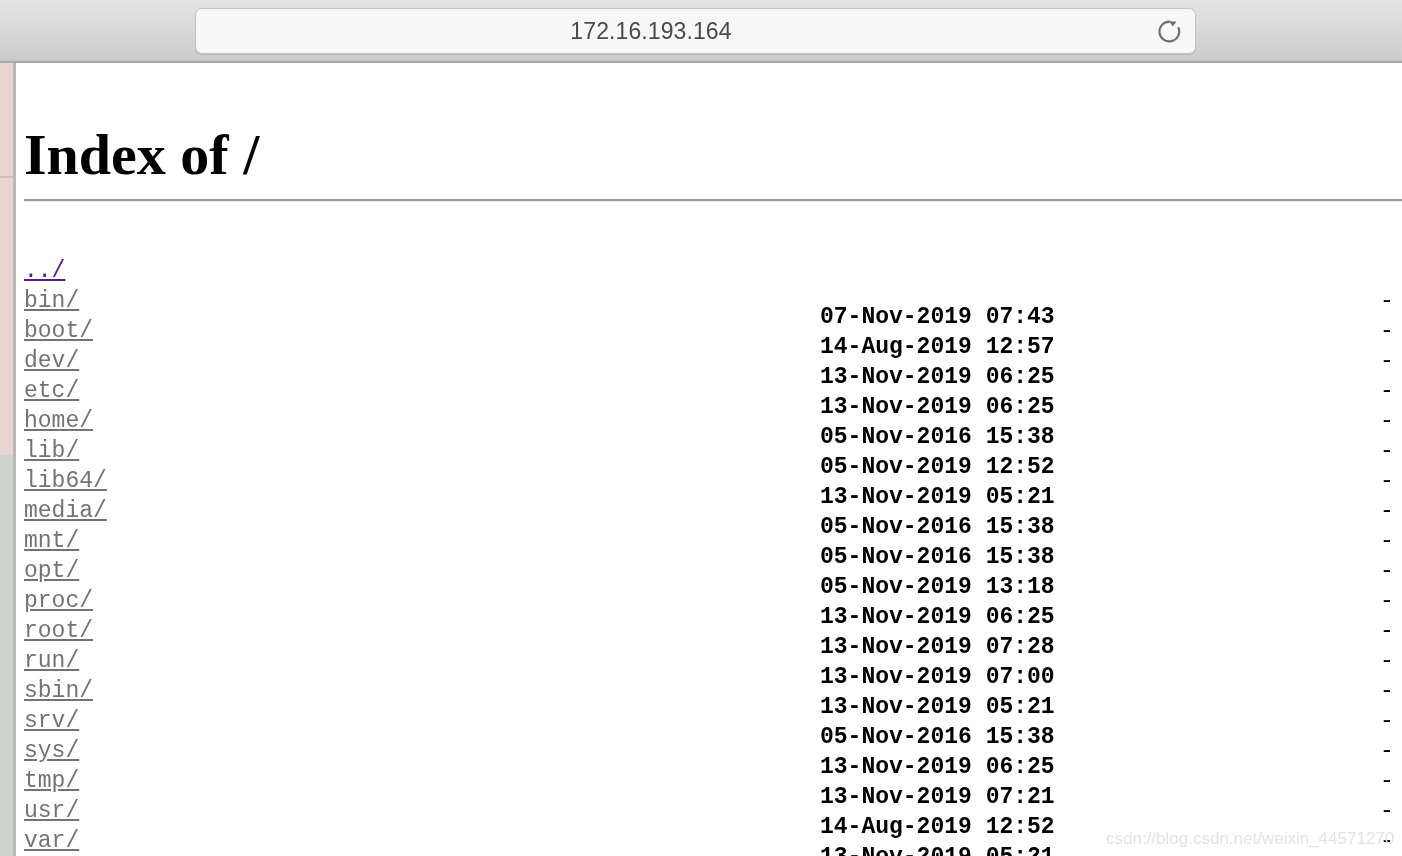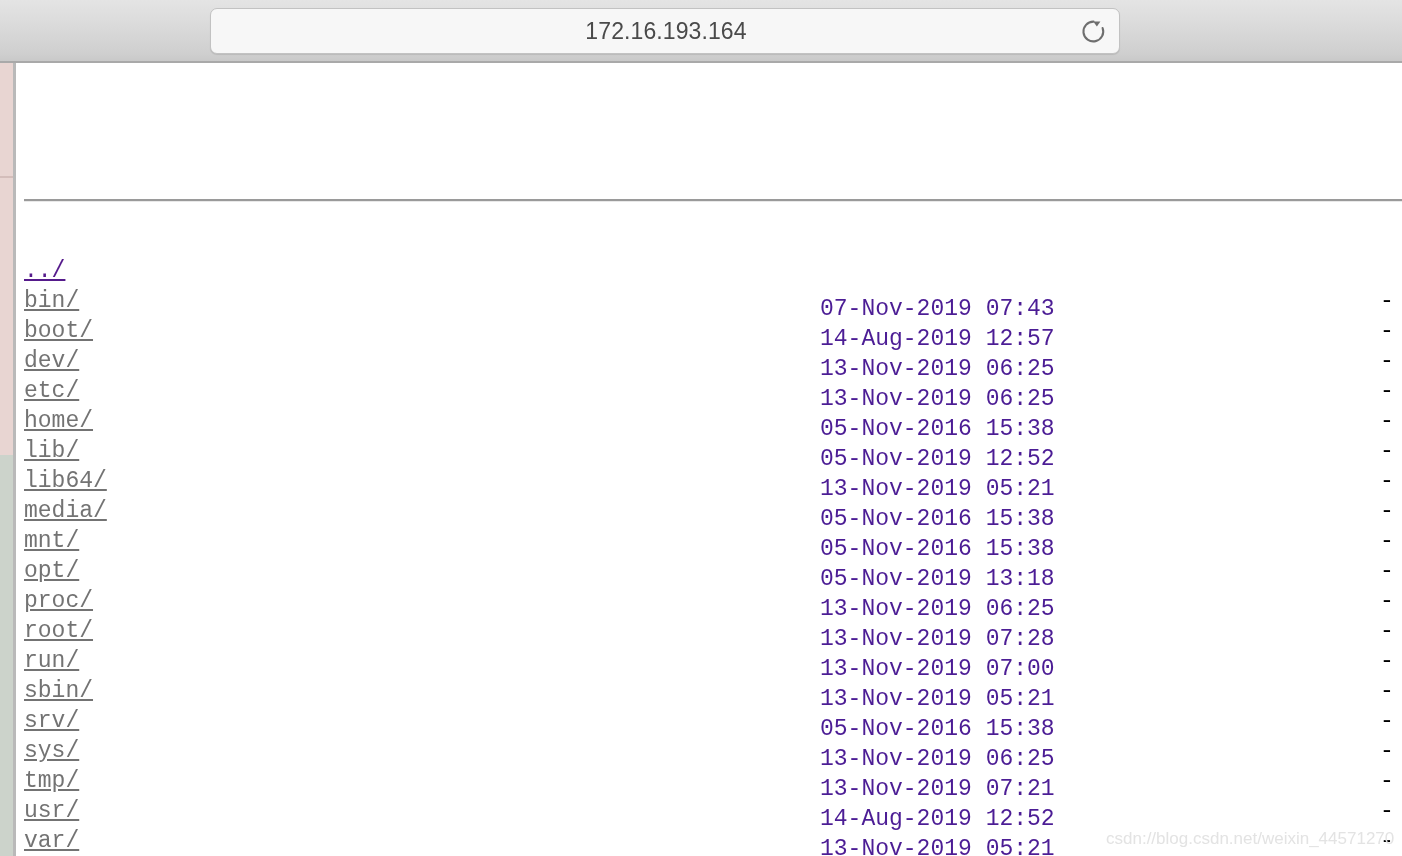--- a/index.html
+++ b/index.html
@@ -22,23 +22,23 @@
     top: 0;
     width: 1402px;
     height: 63px;
     background: linear-gradient(to bottom, #e4e4e4 0%, #dcdcdc 35%, #cfcfcf 88%, #c9c9c9 100%);
     border-bottom: 2px solid #a9a9a9;
     box-sizing: border-box;
   }
 
   #url-bar {
     position: absolute;
-    left: 210px;
+    left: 195px;
     top: 8px;
-    width: 910px;
+    width: 1001px;
     height: 46px;
     background: #f7f7f7;
     border: 1px solid #c2c2c2;
     border-radius: 7px;
     box-shadow: 0 1px 1px rgba(0,0,0,0.10);
     box-sizing: border-box;
   }
 
   #url-text {
     position: absolute;
@@ -157,22 +157,23 @@
     text-decoration: underline;
     cursor: pointer;
   }
   .entry-name.visited {
     color: #551a8b;
   }
 
   .entry-date {
     position: absolute;
     left: 796px;
-    top: 8px;
-    color: #4c1d95;
+    top: 16px;
+    color: #000000;
+    font-weight: bold;
   }
 
   .entry-size {
     position: absolute;
     left: 1356px;
     top: 0;
     color: #000000;
   }
 
   
@@ -205,20 +206,21 @@
 
 </div>
 
 <div class="edge-strip" id="edge-strip-top"></div>
 <div class="edge-strip" id="edge-strip-bottom"></div>
 <div id="edge-divider"></div>
 <div id="edge-border"></div>
 
 <div id="page">
 
+  <h1 id="page-title">Index of /</h1>
 
   <div id="title-rule"></div>
 
   <pre id="listing"><div class="listing-row"><span class="entry-name visited">../</span></div><div class="listing-row"><span class="entry-name">bin/</span><span class="entry-date">07-Nov-2019 07:43</span><span class="entry-size">-</span></div><div class="listing-row"><span class="entry-name">boot/</span><span class="entry-date">14-Aug-2019 12:57</span><span class="entry-size">-</span></div><div class="listing-row"><span class="entry-name">dev/</span><span class="entry-date">13-Nov-2019 06:25</span><span class="entry-size">-</span></div><div class="listing-row"><span class="entry-name">etc/</span><span class="entry-date">13-Nov-2019 06:25</span><span class="entry-size">-</span></div><div class="listing-row"><span class="entry-name">home/</span><span class="entry-date">05-Nov-2016 15:38</span><span class="entry-size">-</span></div><div class="listing-row"><span class="entry-name">lib/</span><span class="entry-date">05-Nov-2019 12:52</span><span class="entry-size">-</span></div><div class="listing-row"><span class="entry-name">lib64/</span><span class="entry-date">13-Nov-2019 05:21</span><span class="entry-size">-</span></div><div class="listing-row"><span class="entry-name">media/</span><span class="entry-date">05-Nov-2016 15:38</span><span class="entry-size">-</span></div><div class="listing-row"><span class="entry-name">mnt/</span><span class="entry-date">05-Nov-2016 15:38</span><span class="entry-size">-</span></div><div class="listing-row"><span class="entry-name">opt/</span><span class="entry-date">05-Nov-2019 13:18</span><span class="entry-size">-</span></div><div class="listing-row"><span class="entry-name">proc/</span><span class="entry-date">13-Nov-2019 06:25</span><span class="entry-size">-</span></div><div class="listing-row"><span class="entry-name">root/</span><span class="entry-date">13-Nov-2019 07:28</span><span class="entry-size">-</span></div><div class="listing-row"><span class="entry-name">run/</span><span class="entry-date">13-Nov-2019 07:00</span><span class="entry-size">-</span></div><div class="listing-row"><span class="entry-name">sbin/</span><span class="entry-date">13-Nov-2019 05:21</span><span class="entry-size">-</span></div><div class="listing-row"><span class="entry-name">srv/</span><span class="entry-date">05-Nov-2016 15:38</span><span class="entry-size">-</span></div><div class="listing-row"><span class="entry-name">sys/</span><span class="entry-date">13-Nov-2019 06:25</span><span class="entry-size">-</span></div><div class="listing-row"><span class="entry-name">tmp/</span><span class="entry-date">13-Nov-2019 07:21</span><span class="entry-size">-</span></div><div class="listing-row"><span class="entry-name">usr/</span><span class="entry-date">14-Aug-2019 12:52</span><span class="entry-size">-</span></div><div class="listing-row"><span class="entry-name">var/</span><span class="entry-date">13-Nov-2019 05:21</span><span class="entry-size">-</span></div></pre>
 
 </div>
 
 <div id="watermark">csdn://blog.csdn.net/weixin_44571270</div>
 
 </body></html>

